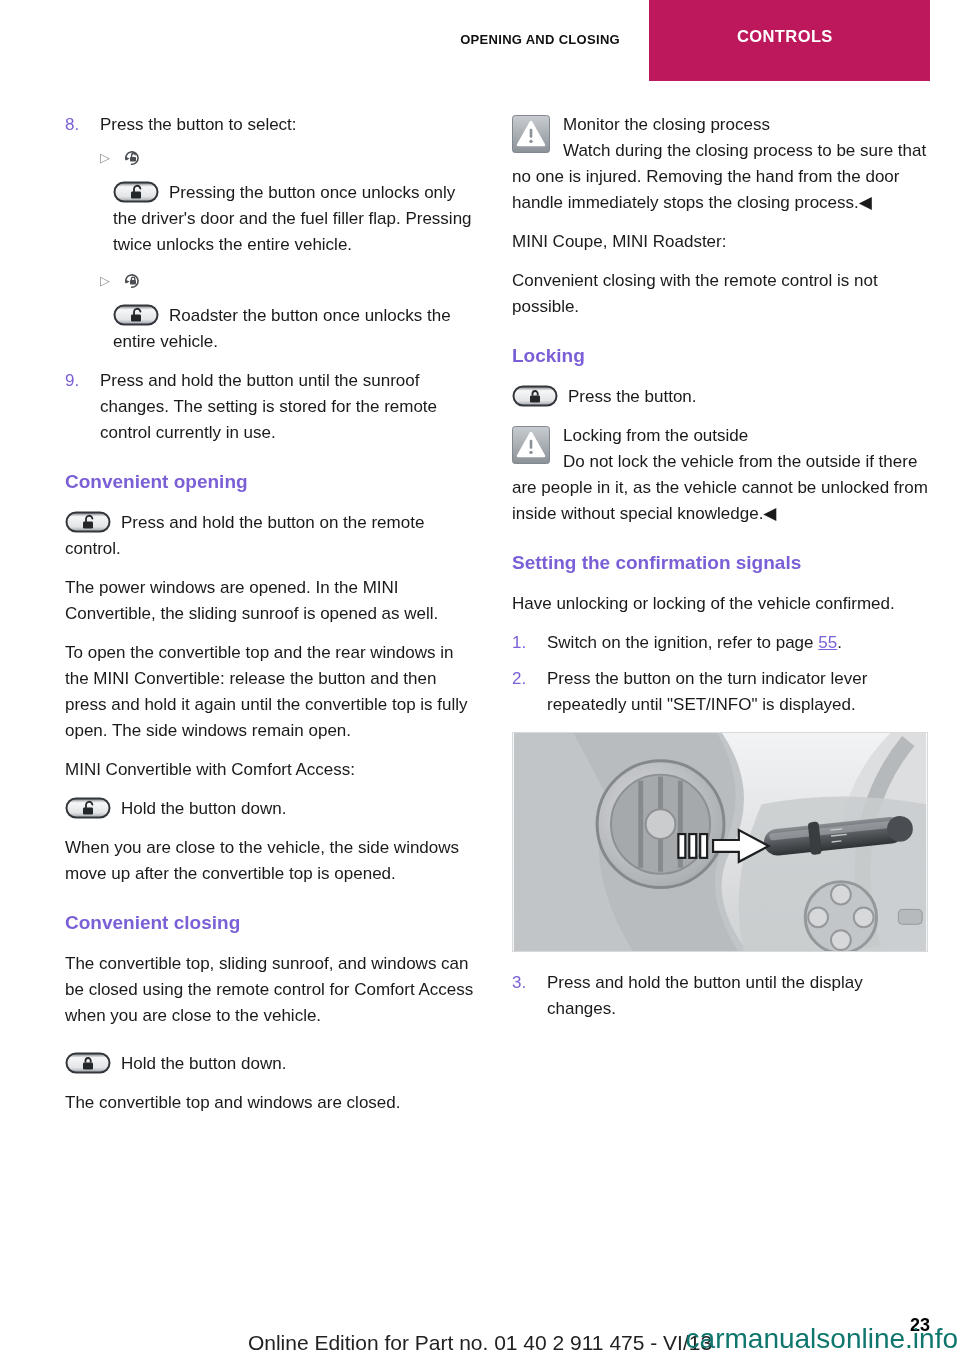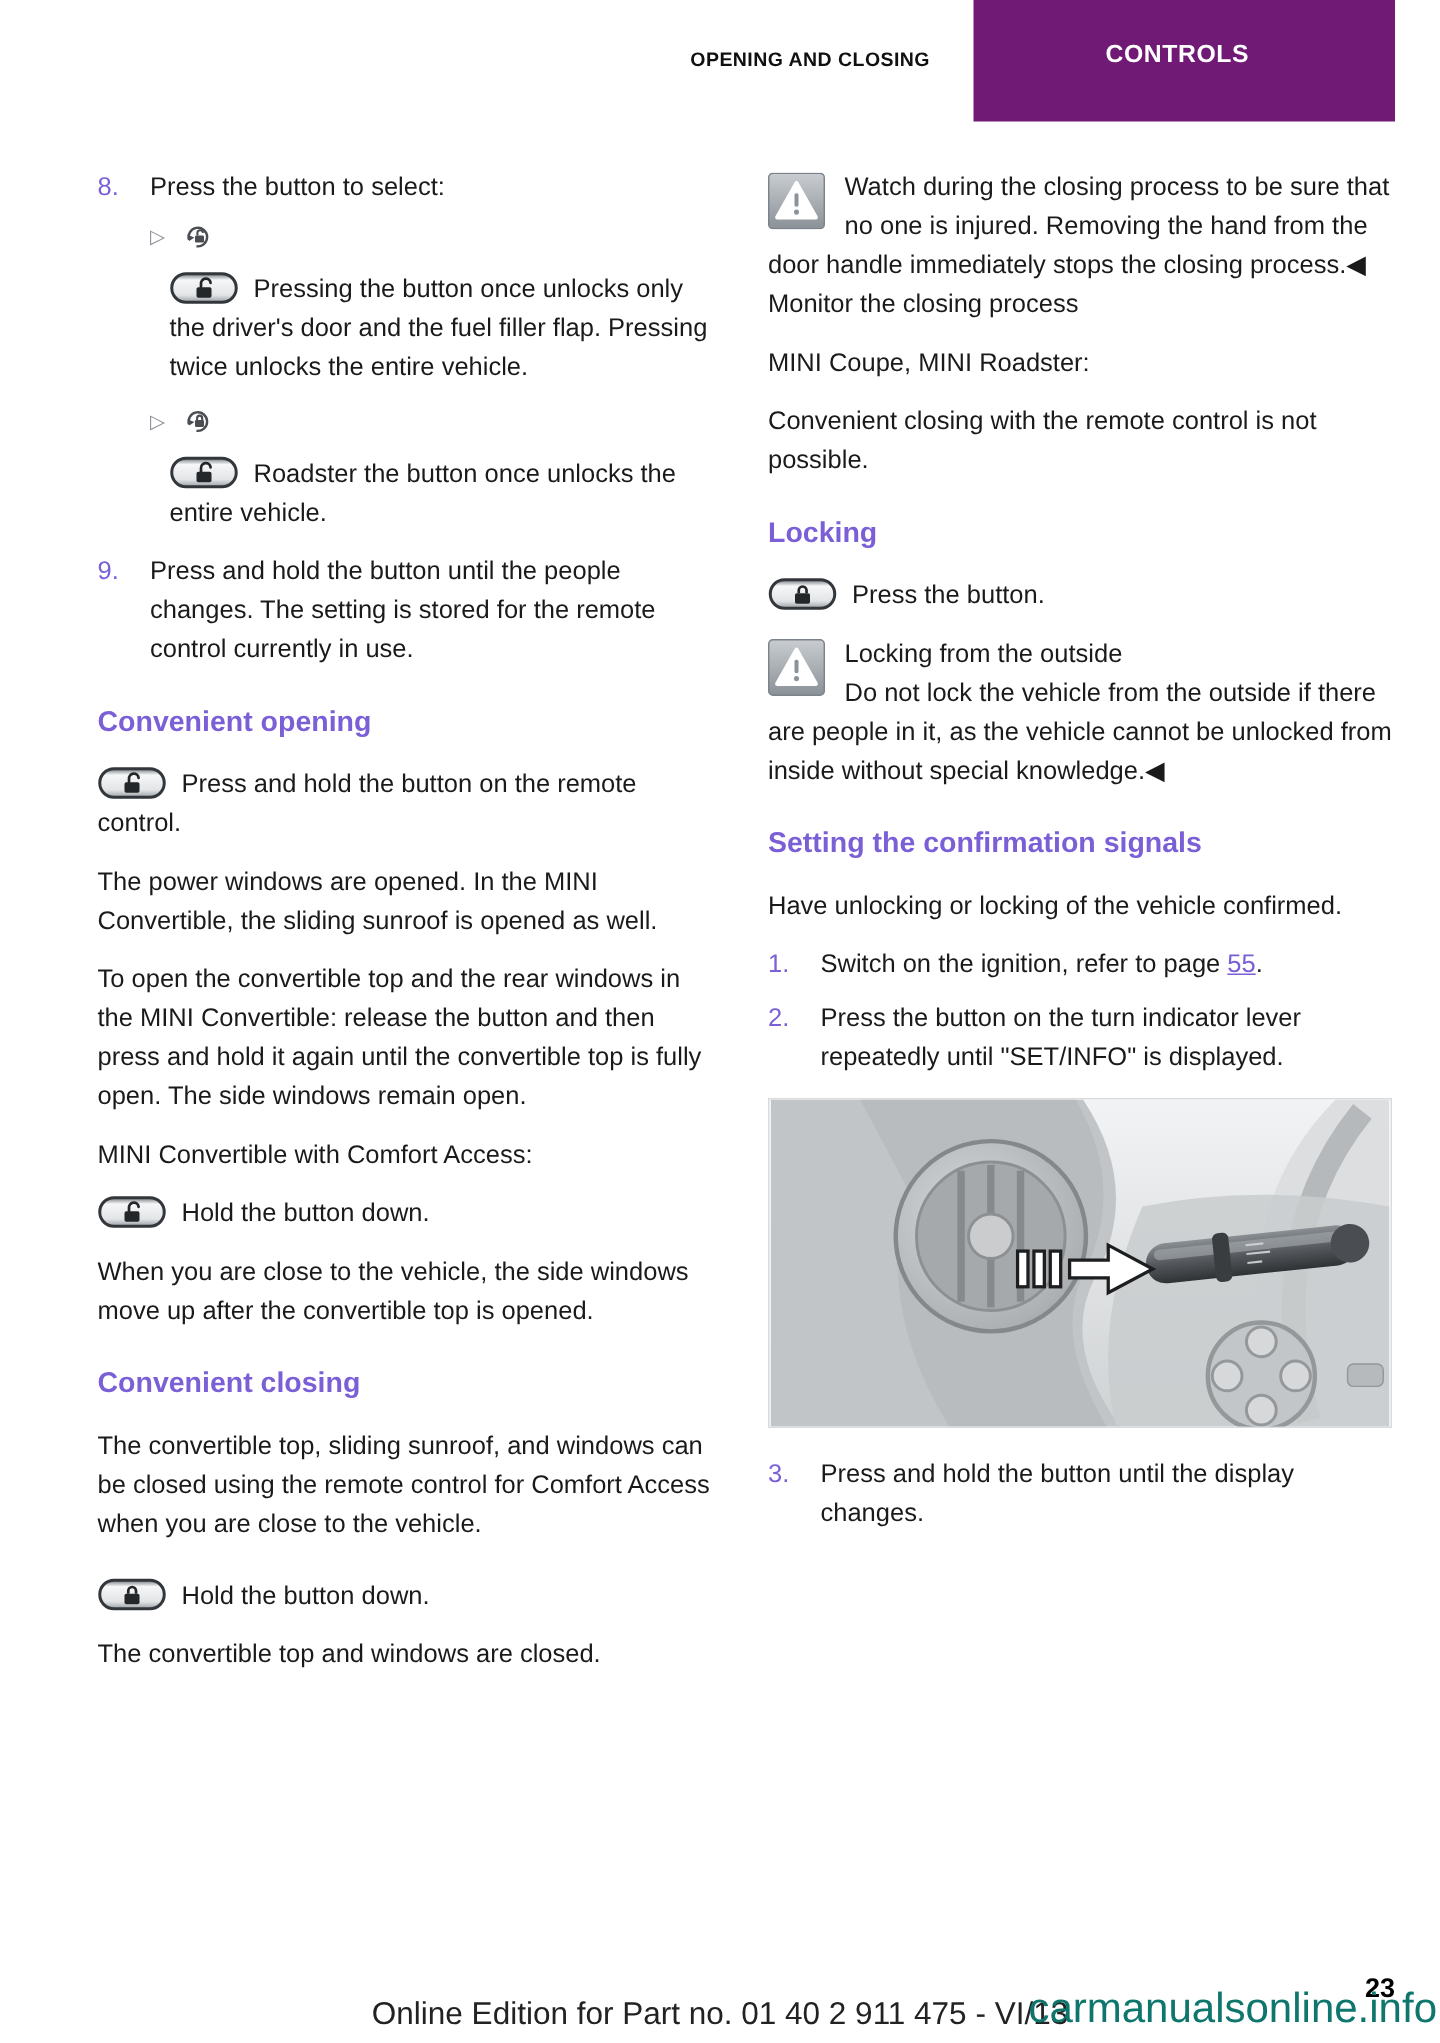--- a/index.html
+++ b/index.html
@@ -4,21 +4,21 @@
 <style>
   * { margin:0; padding:0; box-sizing:border-box; }
   html,body { width:960px; height:1362px; }
   body {
     font-family:"Liberation Sans", sans-serif;
     color:#1a1a1a; background:#ffffff;
     position:relative; overflow:hidden;
     font-size:17px; line-height:26px;
   }
   
-  .chapter-tab { position:absolute; left:649px; top:0; width:281px; height:81px; background:#701a75; }
+  .chapter-tab { position:absolute; left:649px; top:0; width:281px; height:81px; background:#be185d; }
   .chapter-label { position:absolute; left:88px; top:23px; color:#fff; font-size:16.5px; font-weight:bold; letter-spacing:.4px; }
   .section-label { position:absolute; top:27px; left:438px; width:182px; text-align:right; font-size:13px; font-weight:bold; letter-spacing:.3px; color:#101010; }
   
   .col { position:absolute; top:112px; }
   .col-left  { left:65px;  width:414px; }
   .col-right { left:512px; width:418px; }
   .para { margin:12px 0 13px; }
   .h2 { font-size:19px; line-height:24px; font-weight:bold; color:#7B5FD6; margin:24px 0 16px; }
   
   .num-item { display:flex; margin:0 0 10px; }
@@ -126,21 +126,21 @@
       </svg>
   </div>
   <p class="icon-para">
     <svg class="pill">
         <use href="#sym-pill-unlock"></use>
       </svg><span>Roadster the button once unlocks the entire vehicle.</span>
   </p>
 
   <div class="num-item">
     <span class="num">9.</span>
-    <span class="num-body">Press and hold the button until the people changes. The setting is stored for the remote control currently in use.</span>
+    <span class="num-body">Press and hold the button until the sunroof changes. The setting is stored for the remote control currently in use.</span>
   </div>
 
   <div class="h2">Convenient opening</div>
 
   <p class="para">
     <svg class="pill">
         <use href="#sym-pill-unlock"></use>
       </svg><span>Press and hold the button on the remote control.</span>
   </p>
   <p class="para">The power windows are opened. In the MINI Convertible, the sliding sunroof is opened as well.</p>
@@ -166,22 +166,22 @@
   <p class="para">The convertible top and windows are closed.</p>
 
 </div>
 
 <div class="col col-right">
 
   <div class="warn">
     <svg class="warn-icon">
         <use href="#sym-warning"></use>
       </svg>
+    <div>Monitor the closing process</div>
     <div>Watch during the closing process to be sure that no one is injured. Removing the hand from the door handle immediately stops the closing process.◀</div>
-    <div>Monitor the closing process</div>
   </div>
 
   <p class="para">MINI Coupe, MINI Roadster:</p>
   <p class="para">Convenient closing with the remote control is not possible.</p>
 
   <div class="h2">Locking</div>
 
   <p class="para">
     <svg class="pill">
         <use href="#sym-pill-lock"></use>

